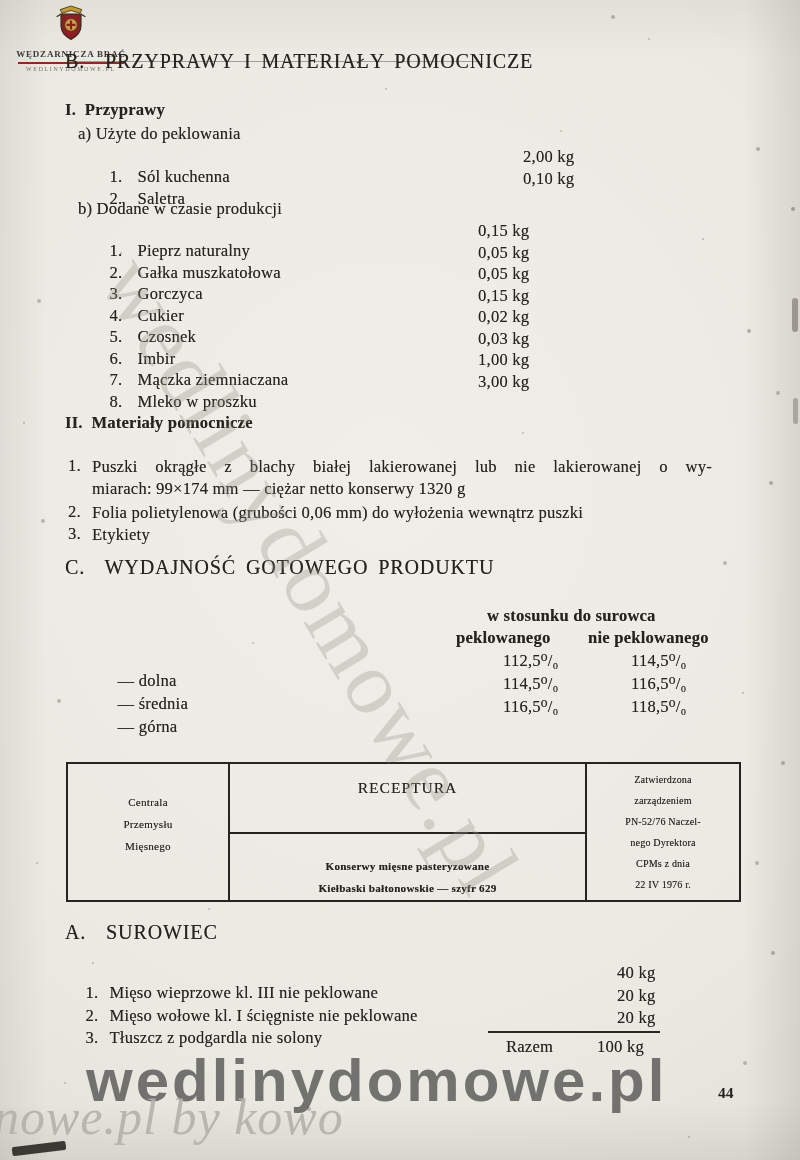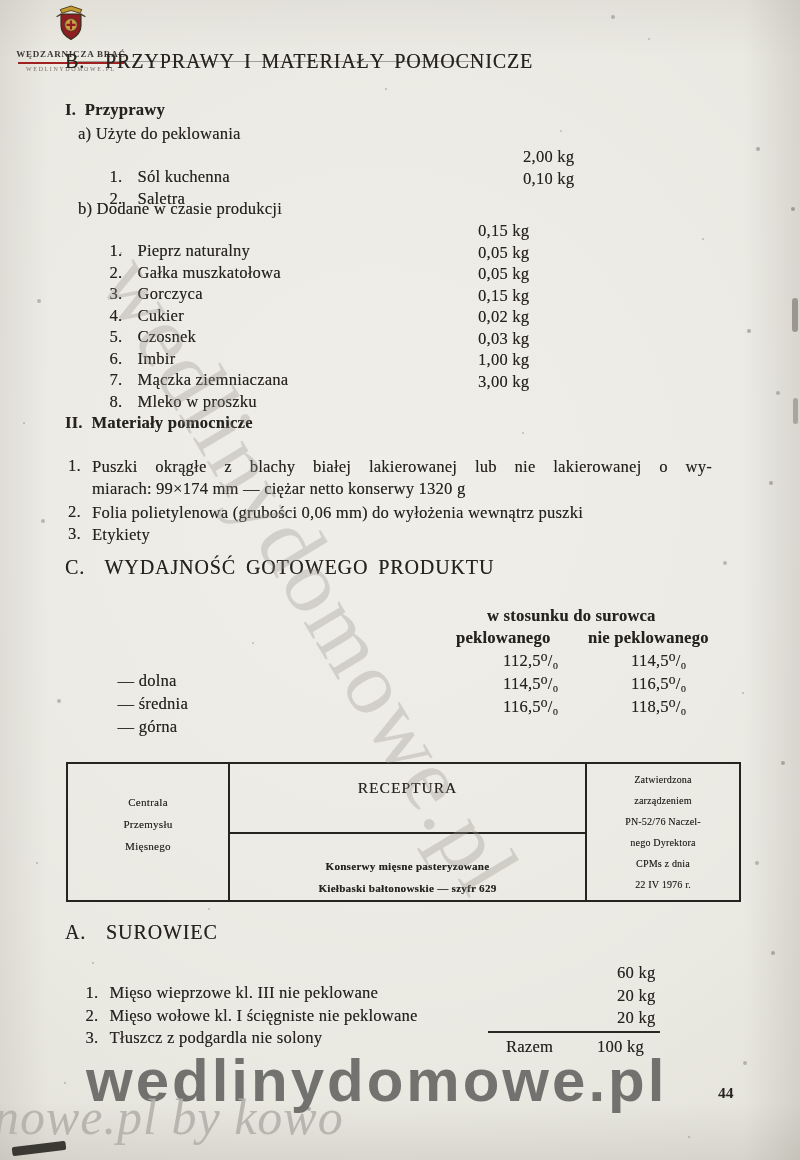--- a/index.html
+++ b/index.html
@@ -199,21 +199,21 @@
       <div class="rsline">nego Dyrektora</div>
       <div class="rsline">CPMs z dnia</div>
       <div class="rsline">22 IV 1976 r.</div>
     </div>
   </div>
 
   <div class="abs caps-head" style="left:65px;top:921px;">A.  SUROWIEC</div>
 
   <div class="srow txt" style="top:963px;">
     <span class="sno">1.</span><span>Mięso wieprzowe kl. III nie peklowane</span>
-    <span class="sqty">60 kg</span>
+    <span class="sqty">40 kg</span>
   </div>
   <div class="srow txt" style="top:986px;">
     <span class="sno">2.</span><span>Mięso wołowe kl. I ścięgniste nie peklowane</span>
     <span class="sqty">20 kg</span>
   </div>
   <div class="srow txt" style="top:1008px;">
     <span class="sno">3.</span><span>Tłuszcz z podgardla nie solony</span>
     <span class="sqty">20 kg</span>
   </div>
 

